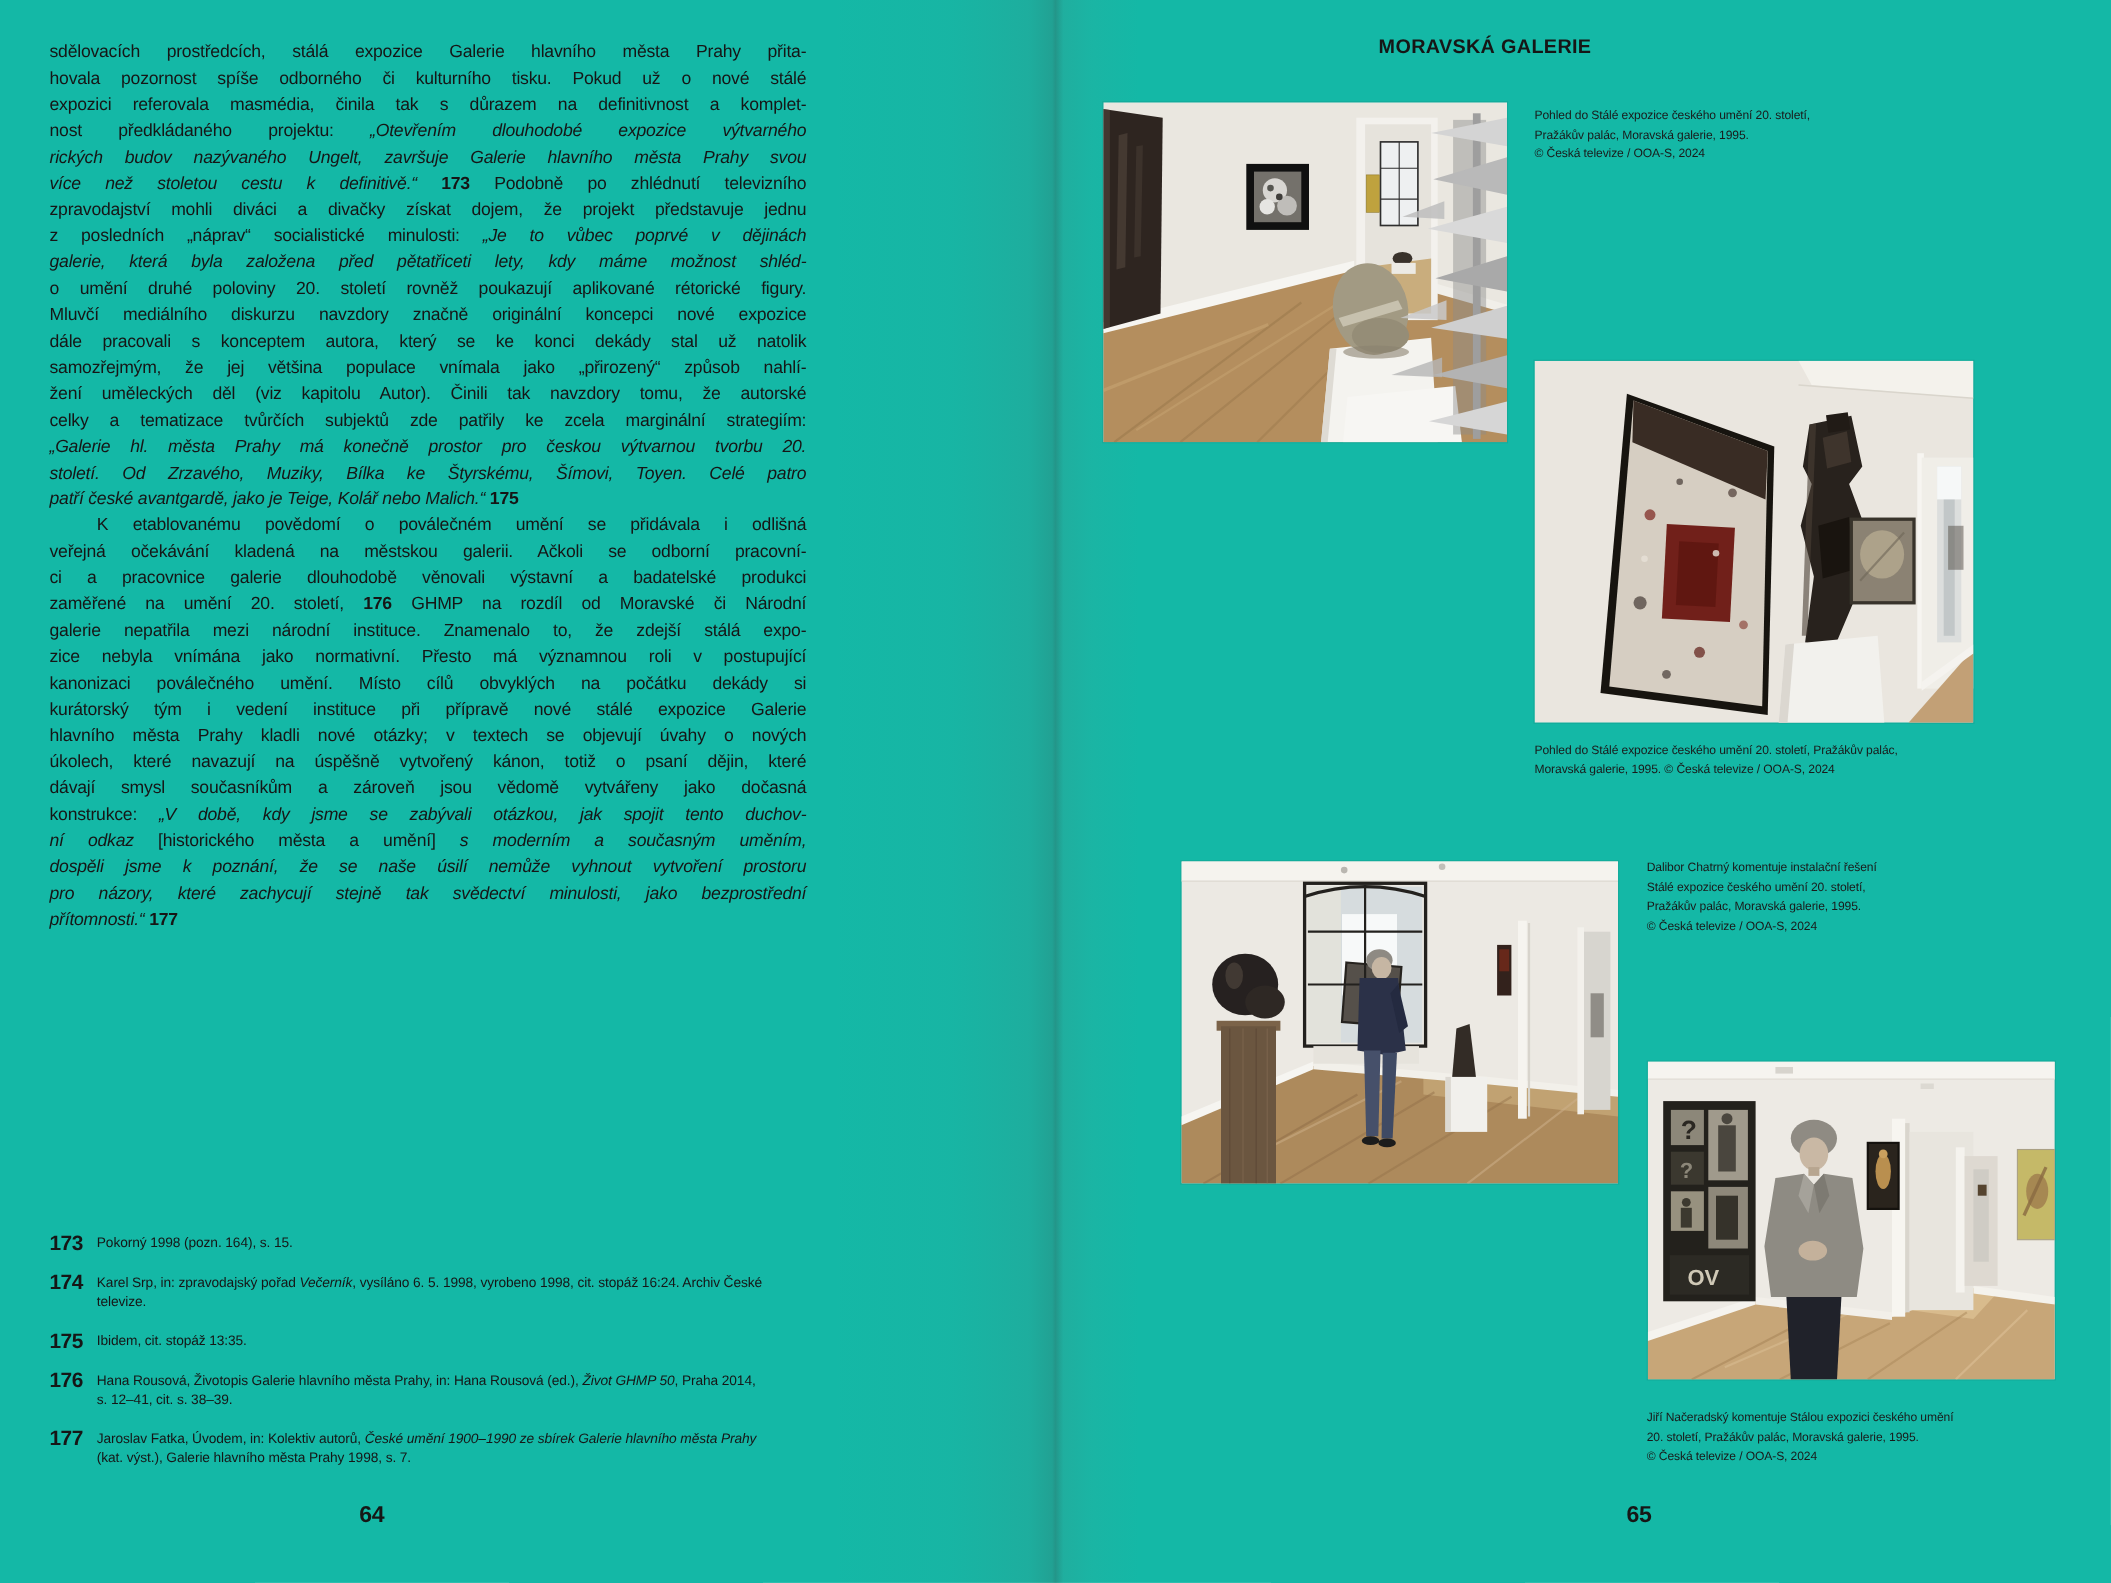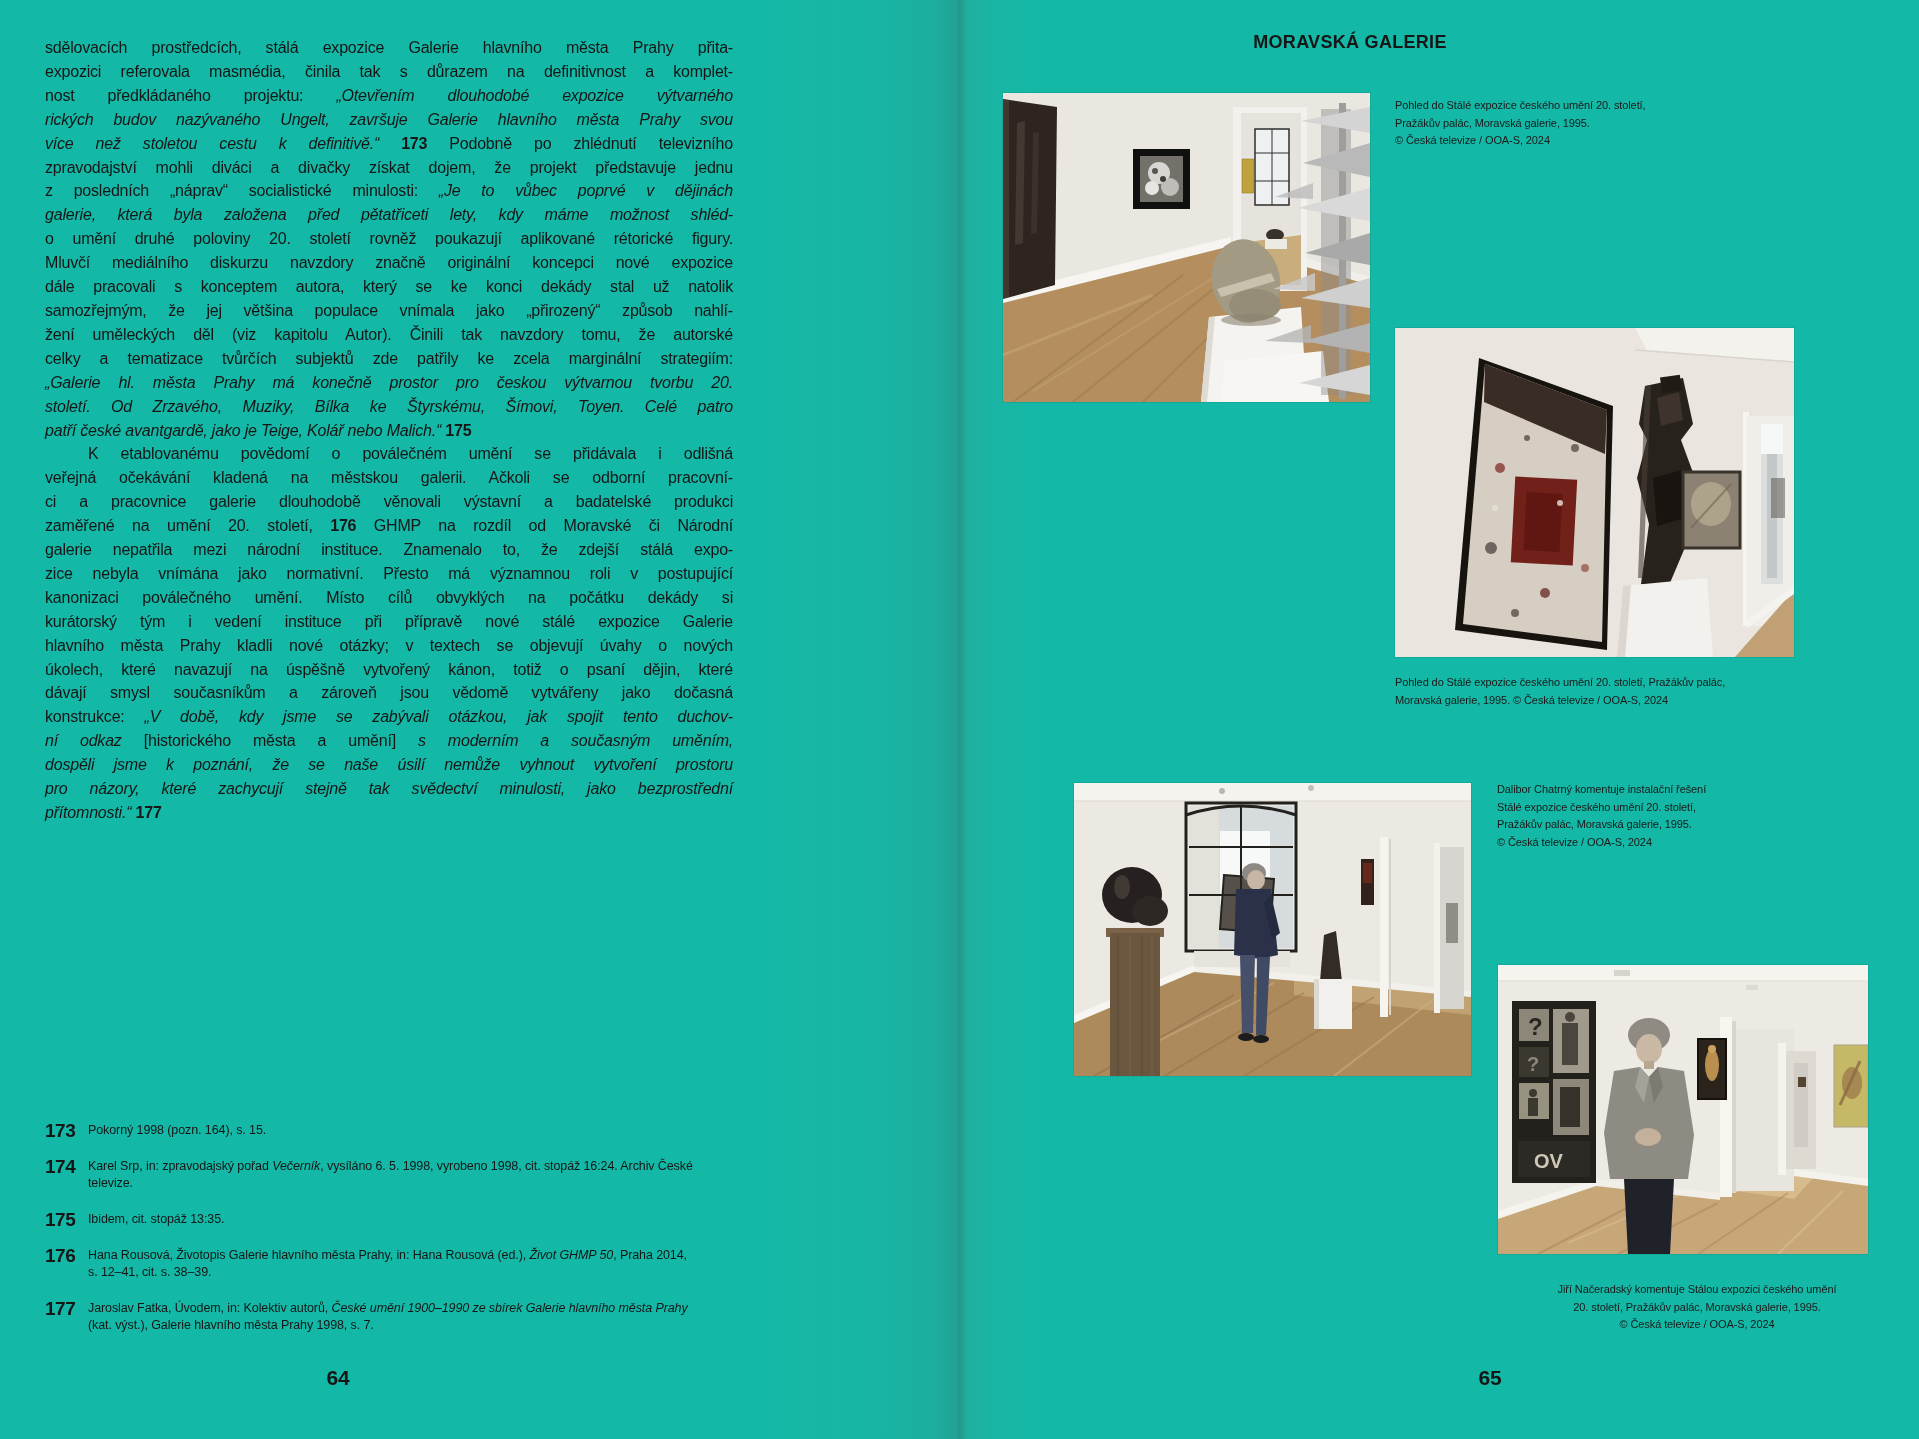--- a/index.html
+++ b/index.html
@@ -40,30 +40,31 @@
   .figure{position:absolute;outline:1px solid rgba(0,0,0,0.07);}
   .figure svg{display:block;width:100%;height:100%;}
   .fig1{left:1003px;top:93px;width:367px;height:309px;}
   .fig2{left:1395px;top:328px;width:399px;height:329px;}
   .fig3{left:1074px;top:783px;width:397px;height:293px;}
   .fig4{left:1498px;top:965px;width:370px;height:289px;}
   .caption{position:absolute;font-size:11px;line-height:17.5px;letter-spacing:-0.1px;color:#1a1a1a;}
   .cap1{left:1395px;top:97px;width:360px;}
   .cap2{left:1395px;top:674px;width:430px;}
   .cap3{left:1497px;top:781px;width:330px;}
-  .cap4{left:1497px;top:1281px;width:400px;text-align:center;}
+  .cap4{left:1497px;top:1281px;width:400px;}
   .caption div{white-space:nowrap;}
 </style>
 </head>
 <body>
 
 <div class="stage">
 
   <div class="body-text">
       <div class="bline"><span>sdělovacích prostředcích, stálá expozice Galerie hlavního města Prahy přita-</span></div>
+      <div class="bline"><span>hovala pozornost spíše odborného či kulturního tisku. Pokud už o nové stálé</span></div>
       <div class="bline"><span>expozici referovala masmédia, činila tak s důrazem na definitivnost a komplet-</span></div>
       <div class="bline"><span>nost předkládaného projektu: </span><span class="it">„Otevřením dlouhodobé expozice výtvarného</span></div>
       <div class="bline"><span class="it">rických budov nazývaného Ungelt, završuje Galerie hlavního města Prahy svou</span></div>
       <div class="bline"><span class="it">více než stoletou cestu k definitivě.“</span><span> </span><span class="bd">173</span><span> Podobně po zhlédnutí televizního</span></div>
       <div class="bline"><span>zpravodajství mohli diváci a divačky získat dojem, že projekt představuje jednu</span></div>
       <div class="bline"><span>z posledních „náprav“ socialistické minulosti: </span><span class="it">„Je to vůbec poprvé v dějinách</span></div>
       <div class="bline"><span class="it">galerie, která byla založena před pětatřiceti lety, kdy máme možnost shléd-</span></div>
       <div class="bline"><span>o umění druhé poloviny 20. století rovněž poukazují aplikované rétorické figury.</span></div>
       <div class="bline"><span>Mluvčí mediálního diskurzu navzdory značně originální koncepci nové expozice</span></div>
       <div class="bline"><span>dále pracovali s konceptem autora, který se ke konci dekády stal už natolik</span></div>

